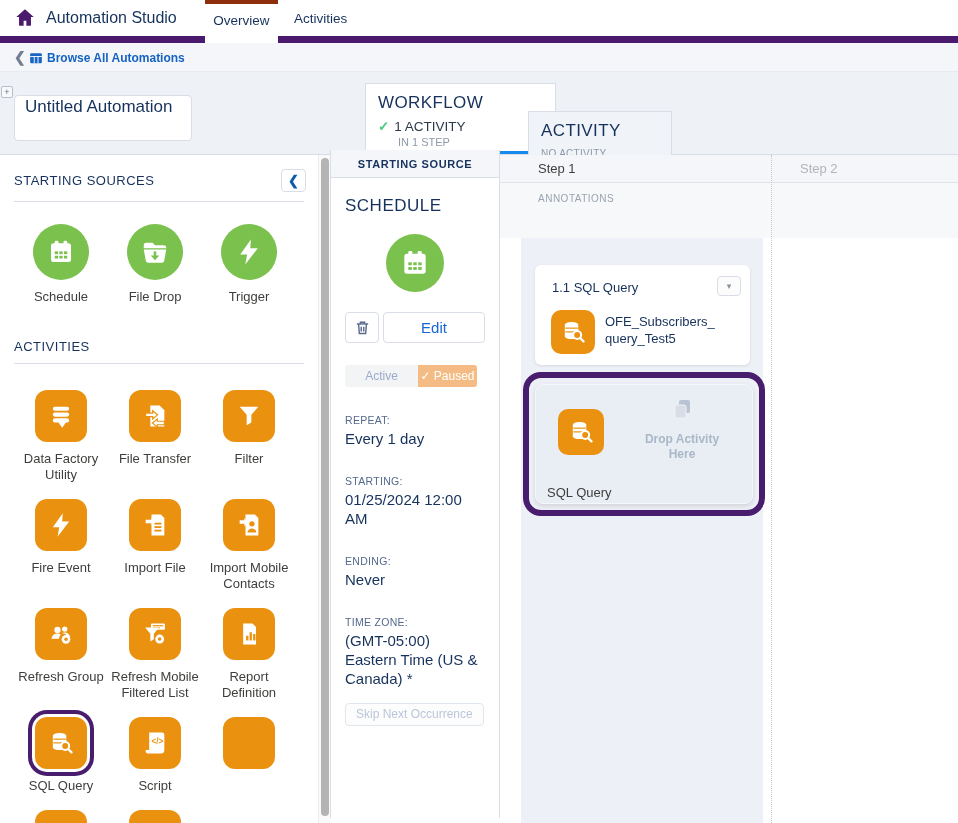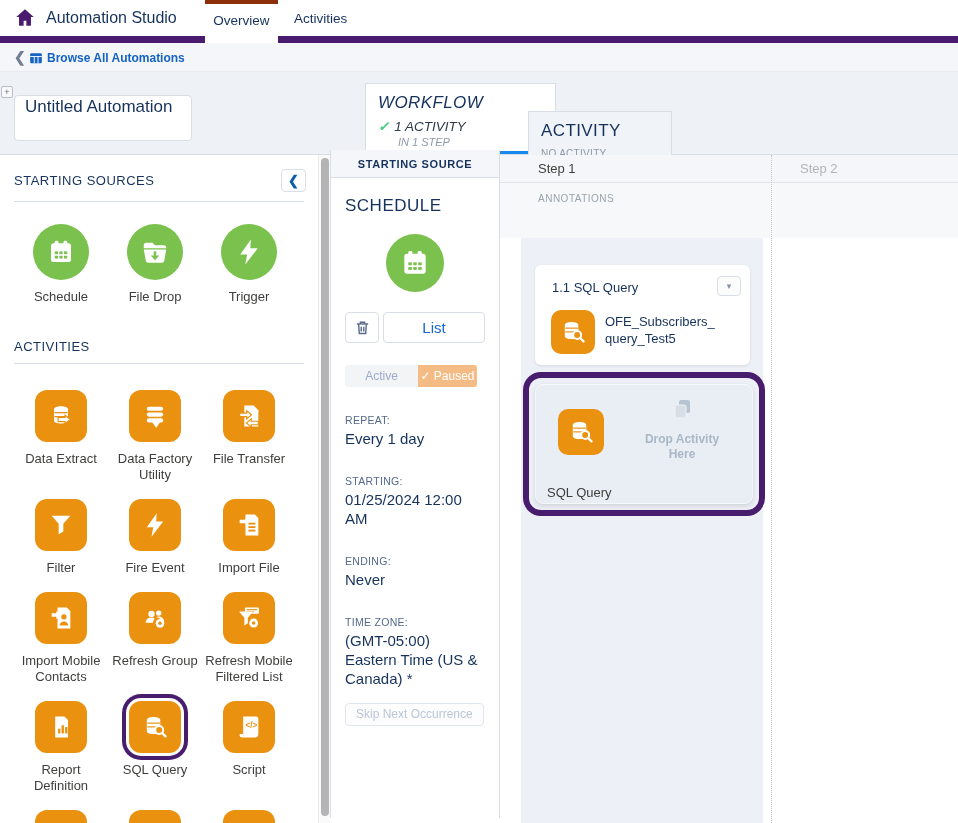--- a/index.html
+++ b/index.html
@@ -20,21 +20,21 @@
   .bc-icon { position:absolute; left:29px; top:8px; width:14px; height:14px; }
   .bc-link { position:absolute; left:47px; top:0; line-height:30px; font-size:12px; font-weight:bold; color:#1563c2; }
   
   .header-band { position:absolute; left:0; top:72px; width:958px; height:83px; background:#eef1f6; border-bottom:1px solid #d8dde6; }
   .plus-btn { position:absolute; left:1px; top:14px; width:12px; height:12px; border:1px solid #b8bfc9; background:#f8f9fb;
     font-size:9px; line-height:10px; text-align:center; color:#6a7383; border-radius:2px; }
   .name-input { position:absolute; left:14px; top:23px; width:178px; height:46px; border:1px solid #d8dde6; border-radius:4px;
     background:#fff; font-family:"Liberation Sans", sans-serif; font-size:17px; color:#16325c; padding:0 10px 22px 10px; }
   .hdr-card { position:absolute; top:11px; height:71px; border:1px solid #d8dde6; background:#f0f3f7; padding:9px 12px; }
   .hdr-card.summary { left:203px; width:152px; }
-  .hdr-card.workflow { left:365px; width:191px; background:#fff; border-bottom:3px solid #1589ee;font-style:italic; }
+  .hdr-card.workflow { left:365px; width:191px; background:#fff; border-bottom:3px solid #1589ee; }
   .hdr-card.activity { left:528px; width:144px;margin-top:28px; }
   .hdr-title { font-size:17px; color:#16325c; letter-spacing:.4px; }
   .hdr-sub { font-size:10px; color:#8e99a9; letter-spacing:.3px; margin-top:6px; line-height:13px; text-transform:uppercase; }
   .wf-line1 { margin-top:5px; font-size:13.5px; color:#2e3a47; }
   .wf-check { color:#4bca81; font-weight:bold; margin-right:5px; }
   .wf-line2 { font-size:11px; color:#8e99a9; margin:2px 0 0 20px; }
   
   .sidebar { position:absolute; left:0; top:155px; width:318px; height:668px; background:#fff; padding:14px 0 0 14px; overflow:hidden; }
   .sec-head { width:292px; display:flex; justify-content:space-between; align-items:center; }
   .sec-title { font-size:13px; color:#16325c; letter-spacing:.5px; }
@@ -191,33 +191,20 @@
 
   <div class="sec-head activities-head">
     <span class="sec-title">ACTIVITIES</span>
   </div>
   <hr class="sec-rule">
 
   <div class="grid3" style="margin-top:26px;">
     <div class="gitem">
       <div class="gtile">
           <svg class="gicon-sm" viewBox="0 0 24 24">
-        <path d="M6 6c0-1.4 2.7-2.4 6-2.4s6 1 6 2.4v10c0 1.4-2.7 2.4-6 2.4s-6-1-6-2.4z" fill="#fff"></path>
-        <g fill="#ea9210">
-              <rect x="6.4" y="8.6" width="11.2" height="1.1"></rect>
-              <rect x="6.4" y="12" width="11.2" height="1.1"></rect>
-            </g>
-        <path d="M9.5 13.2h6v-1.8l4.5 3.6-4.5 3.6v-1.8h-6z" fill="#fff" stroke="#ea9210" stroke-width="1"></path>
-      </svg>
-        </div>
-      <div class="glabel">Data Extract</div>
-    </div>
-    <div class="gitem">
-      <div class="gtile">
-          <svg class="gicon-sm" viewBox="0 0 24 24">
         <g fill="#fff">
               <rect x="5" y="4" width="14" height="3.6" rx="1.8"></rect>
               <rect x="5" y="9" width="14" height="3.6" rx="1.8"></rect>
               <rect x="5" y="14" width="14" height="3.6" rx="1.8"></rect>
               <path d="M9.5 17.2 13 22l3.5-4.8z"></path>
             </g>
       </svg>
         </div>
       <div class="glabel">Data Factory Utility</div>
     </div>
@@ -383,21 +370,21 @@
       <div class="trash-btn">
         <svg width="17" height="17" viewBox="0 0 24 24">
           <g fill="none" stroke="#5a6b8c" stroke-width="2">
               <path d="M4 7h16"></path>
               <path d="M9 7V4.5h6V7"></path>
               <path d="M6.5 7l1 13.5h9l1-13.5"></path>
               <path d="M10.2 11v6.5M13.8 11v6.5"></path>
             </g>
         </svg>
       </div>
-      <div class="edit-btn">List</div>
+      <div class="edit-btn">Edit</div>
     </div>
     <div class="toggle">
       <div class="tog-active">Active</div>
       <div class="tog-paused"><span>✓</span> <span>Paused</span></div>
     </div>
     <div class="fld-label">REPEAT:</div>
     <div class="fld-value">Every 1 day</div>
     <div class="fld-label">STARTING:</div>
     <div class="fld-value">01/25/2024 12:00 AM</div>
     <div class="fld-label">ENDING:</div>

